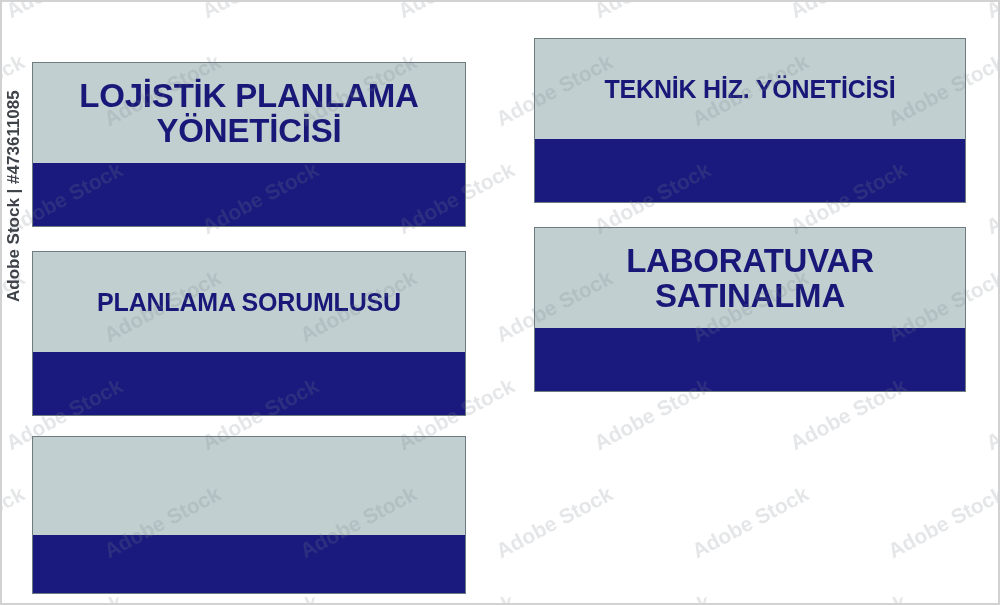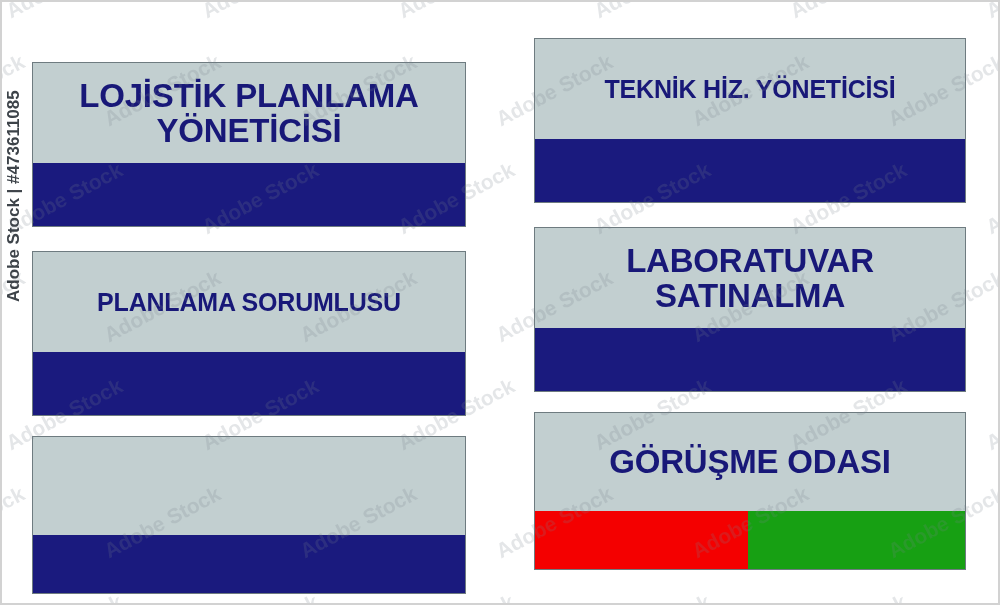--- a/index.html
+++ b/index.html
@@ -153,27 +153,20 @@
       <div class="sign col-r row-2">
         <div class="sign-caption caption-lg">LABORATUVAR
 SATINALMA</div>
         <div class="sign-bar">
           <div class="bar-seg" style="background: rgb(26, 26, 126); width: 100%;"></div>
         </div>
       </div>
       <div class="sign col-l row-3">
         <div class="sign-bar">
           <div class="bar-seg" style="background: rgb(26, 26, 126); width: 100%;"></div>
-        </div>
-      </div>
-      <div class="sign col-r row-3">
-        <div class="sign-caption caption-lg">GÖRÜŞME ODASI</div>
-        <div class="sign-bar">
-          <div class="bar-seg" style="background: rgb(244, 0, 0); width: 49.5%;"></div>
-          <div class="bar-seg" style="background: rgb(23, 160, 19); width: 50.5%;"></div>
         </div>
       </div>
     </div>
 
   <div class="wm-layer">
       <div class="wm" style="left: 0px; top: 0px;">Adobe Stock</div>
       <div class="wm" style="left: 196px; top: 0px;">Adobe Stock</div>
       <div class="wm" style="left: 392px; top: 0px;">Adobe Stock</div>
       <div class="wm" style="left: 588px; top: 0px;">Adobe Stock</div>
       <div class="wm" style="left: 784px; top: 0px;">Adobe Stock</div>

